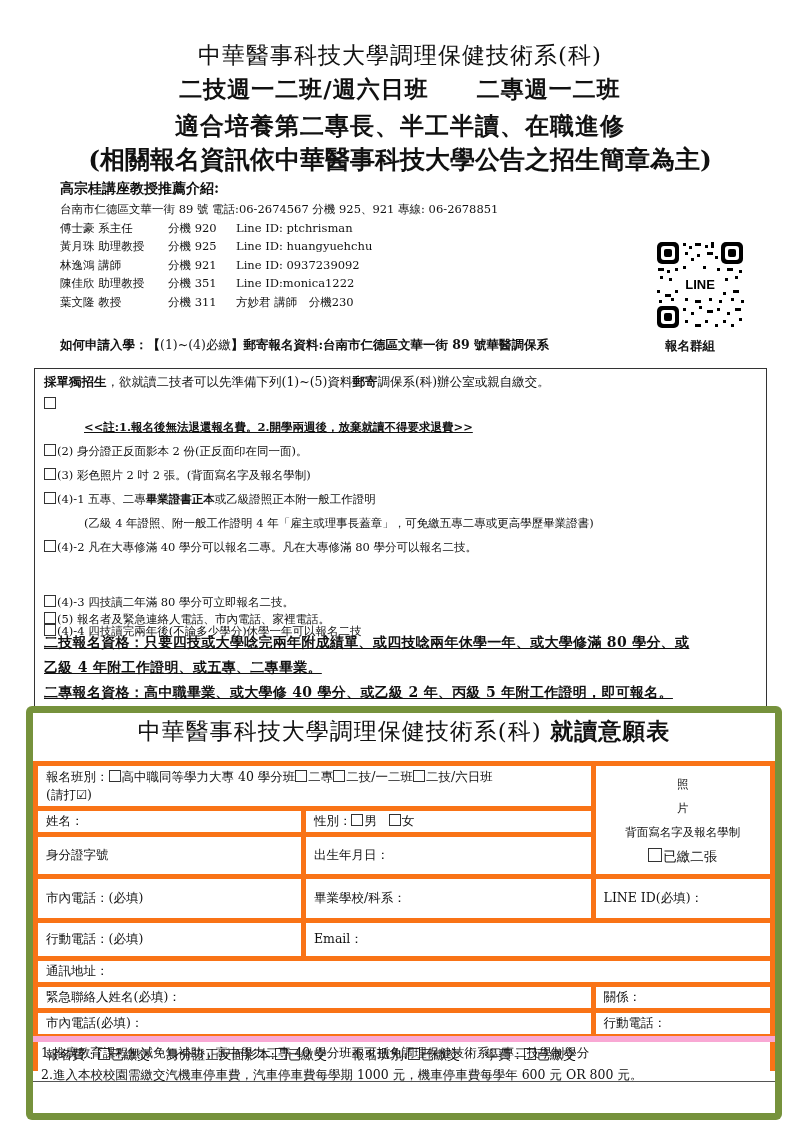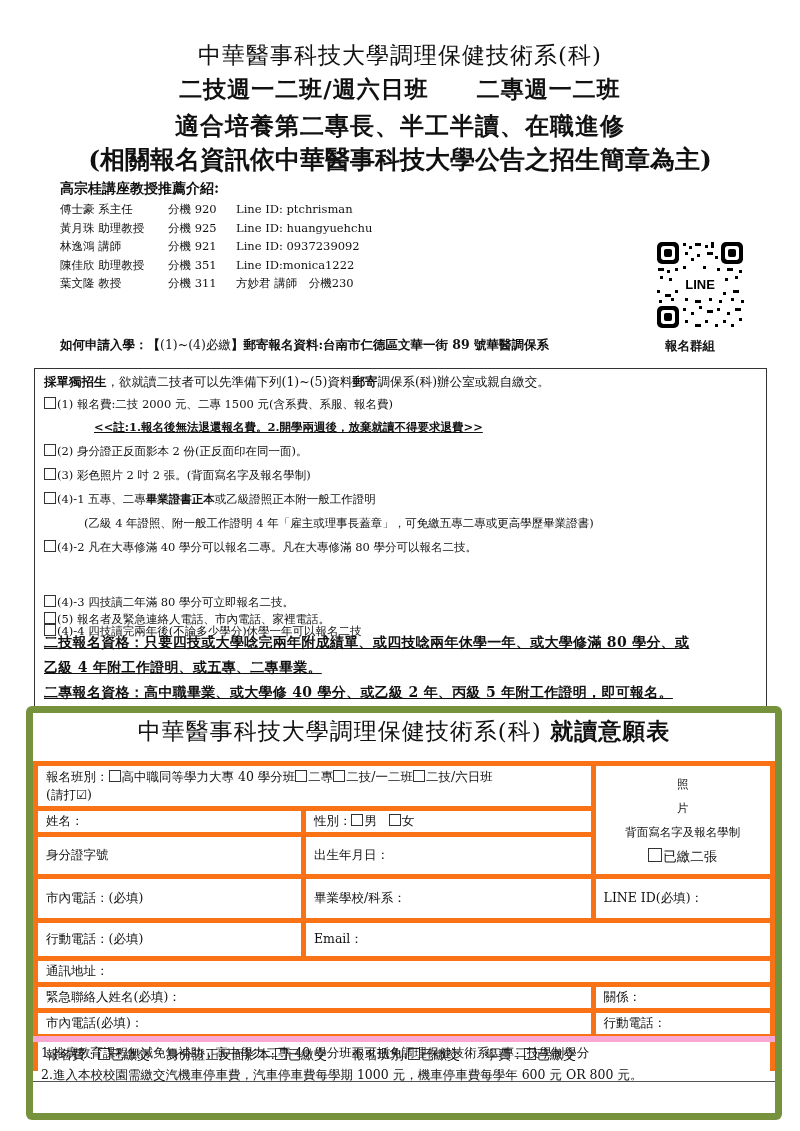--- a/index.html
+++ b/index.html
@@ -40,20 +40,21 @@
 </head>
 <body>
 
 <div class="hdr h1">中華醫事科技大學調理保健技術系(科)</div>
 <div class="hdr h2">二技週一二班/週六日班　　二專週一二班</div>
 <div class="hdr h3">適合培養第二專長、半工半讀、在職進修</div>
 <div class="hdr h4">(相關報名資訊依中華醫事科技大學公告之招生簡章為主)</div>
 
 <div class="rec-title">高宗桂講座教授推薦介紹:</div>
 <div class="contacts">
+  <div class="row">台南市仁德區文華一街 89 號 電話:06-2674567 分機 925、921 專線: 06-2678851</div>
   <div class="row"><span class="c1">傅士豪 系主任</span><span class="c2">分機 920</span><span>Line ID: ptchrisman</span></div>
   <div class="row"><span class="c1">黃月珠 助理教授</span><span class="c2">分機 925</span><span>Line ID: huangyuehchu</span></div>
   <div class="row"><span class="c1">林逸鴻 講師</span><span class="c2">分機 921</span><span>Line ID: 0937239092</span></div>
   <div class="row"><span class="c1">陳佳欣 助理教授</span><span class="c2">分機 351</span><span>Line ID:monica1222</span></div>
   <div class="row"><span class="c1">葉文隆 教授</span><span class="c2">分機 311</span><span>方妙君 講師　分機230</span></div>
 </div>
 <div class="apply"><span>如何申請入學：【</span><span class="norm">(1)~(4)必繳</span><span>】郵寄報名資料:台南市仁德區文華一街 89 號華醫調保系</span></div>
 
 <svg class="qr" viewBox="0 0 90 90">
   <rect width="90" height="90" fill="#fff"></rect>
@@ -117,22 +118,22 @@
       <rect x="76" y="84" width="3" height="3"></rect>
       <rect x="84" y="78" width="3" height="3"></rect>
   </g>
   <rect x="26" y="36" width="38" height="16" fill="#fff"></rect>
   <text x="45" y="49" text-anchor="middle" font-family="Liberation Sans, sans-serif" font-weight="bold" font-size="13" fill="#000">LINE</text>
 </svg>
 <div class="qr-label">報名群組</div>
 
 <div class="req-box"></div>
 <div class="req" style="top:374px;font-size:12.5px;"><span class="bold">採單獨招生</span><span>，欲就讀二技者可以先準備下列(1)~(5)資料</span><span class="bold">郵寄</span><span>調保系(科)辦公室或親自繳交。</span></div>
-<div class="req" style="top:397px;"><span class="cb"></span><span>(1) 報名費:二技 2000 元、二專 1500 元(含系費、系服、報名費)</span></div>
-<div class="req bold ul" style="top:420px;left:84px;margin-left:10px;">&lt;&lt;註:1.報名後無法退還報名費。2.開學兩週後，放棄就讀不得要求退費&gt;&gt;</div>
+<div class="req" style="top:397px;"><span class="cb"></span></div>
+<div class="req bold ul" style="top:420px;left:84px;">&lt;&lt;註:1.報名後無法退還報名費。2.開學兩週後，放棄就讀不得要求退費&gt;&gt;</div>
 <div class="req" style="top:444px;"><span class="cb"></span><span>(2) 身分證正反面影本 2 份(正反面印在同一面)。</span></div>
 <div class="req" style="top:468px;"><span class="cb"></span><span>(3) 彩色照片 2 吋 2 張。(背面寫名字及報名學制)</span></div>
 <div class="req" style="top:492px;"><span class="cb"></span><span>(4)-1 五專、二專</span><span class="bold">畢業證書正本</span><span>或乙級證照正本附一般工作證明</span></div>
 <div class="req" style="top:516px;left:84px;">(乙級 4 年證照、附一般工作證明 4 年「雇主或理事長蓋章」，可免繳五專二專或更高學歷畢業證書)</div>
 <div class="req" style="top:540px;"><span class="cb"></span><span>(4)-2 凡在大專修滿 40 學分可以報名二專。凡在大專修滿 80 學分可以報名二技。</span></div>
 <div class="req" style="top:595px;"><span class="cb"></span><span>(4)-3 四技讀二年滿 80 學分可立即報名二技。</span></div>
 <div class="req" style="top:588px;margin-top:36px;"><span class="cb"></span><span>(4)-4 四技讀完兩年後(不論多少學分)休學一年可以報名二技</span></div>
 <div class="req" style="top:612px;"><span class="cb"></span><span>(5) 報名者及緊急連絡人電話、市內電話、家裡電話。</span></div>
 <div class="qual" style="top:634px;">二技報名資格：只要四技或大學唸完兩年附成績單、或四技唸兩年休學一年、或大學修滿 80 學分、或</div>
 <div class="qual" style="top:659px;">乙級 4 年附工作證明、或五專、二專畢業。</div>

